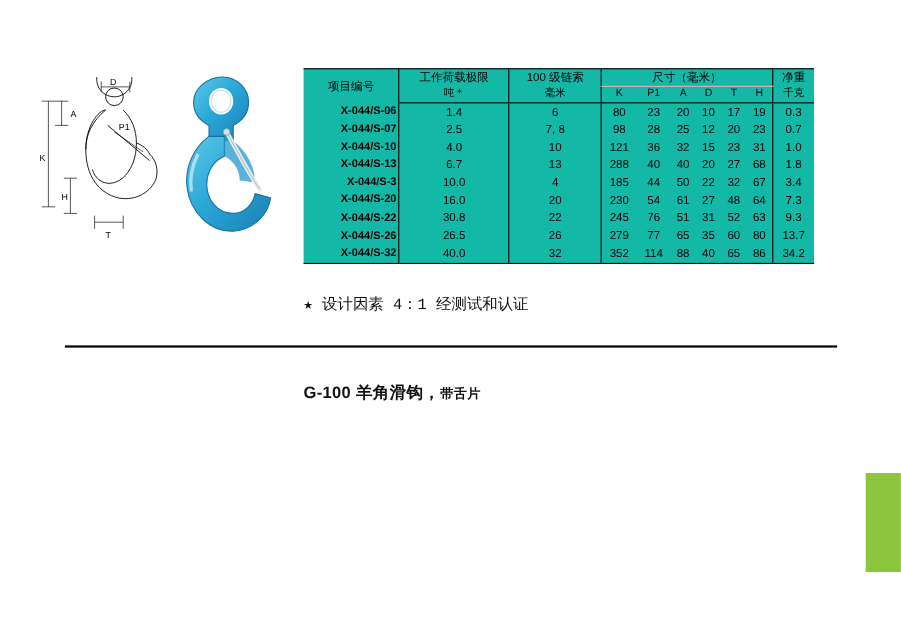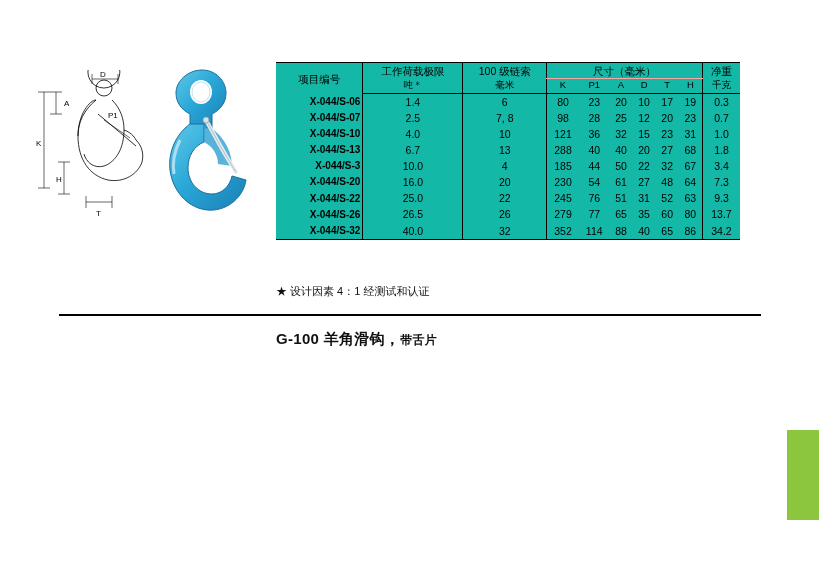--- a/index.html
+++ b/index.html
@@ -21,21 +21,21 @@
     height: 562px;
   }
 
   
   .section {
     position: absolute;
     left: 0;
     width: 819px;
   }
   #section-0 { top: 0px; height: 320px; }
-  #section-1 { top: 304px; height: 240px; }
+  #section-1 { top: 322px; height: 240px; }
 
   .sec-title {
     position: absolute;
     left: 276px;
     top: 12px;
     font-size: 15px;
     font-weight: bold;
     letter-spacing: .3px;
     white-space: nowrap;
   }
@@ -62,24 +62,25 @@
     top: 430px;
     width: 32px;
     height: 90px;
     background: #8cc63e;
   }
 
   
   .footnote {
     position: absolute;
     left: 276px;
-    top: 284px;
-    font-size: 11px;
+    top: 268px;
+    font-size: 14px;
     color: #111;
     white-space: nowrap;
+    font-family: Liberation Mono, monospace;
   }
 
   
   table.spec {
     position: absolute;
     border-collapse: collapse;
     font-size: 10.5px;
     color: #000;
     background: #14b8a6;
   }
@@ -301,21 +302,21 @@
             <td class="vsep">230</td>
             <td>54</td>
             <td>61</td>
             <td>27</td>
             <td>48</td>
             <td>64</td>
             <td class="vsep">7.3</td>
           </tr>
           <tr>
             <td class="code vsep-r">X-044/S-22</td>
-            <td>25.0</td>
+            <td>30.8</td>
             <td class="vsep">22</td>
             <td class="vsep">245</td>
             <td>76</td>
             <td>51</td>
             <td>31</td>
             <td>52</td>
             <td>63</td>
             <td class="vsep">9.3</td>
           </tr>
           <tr>

